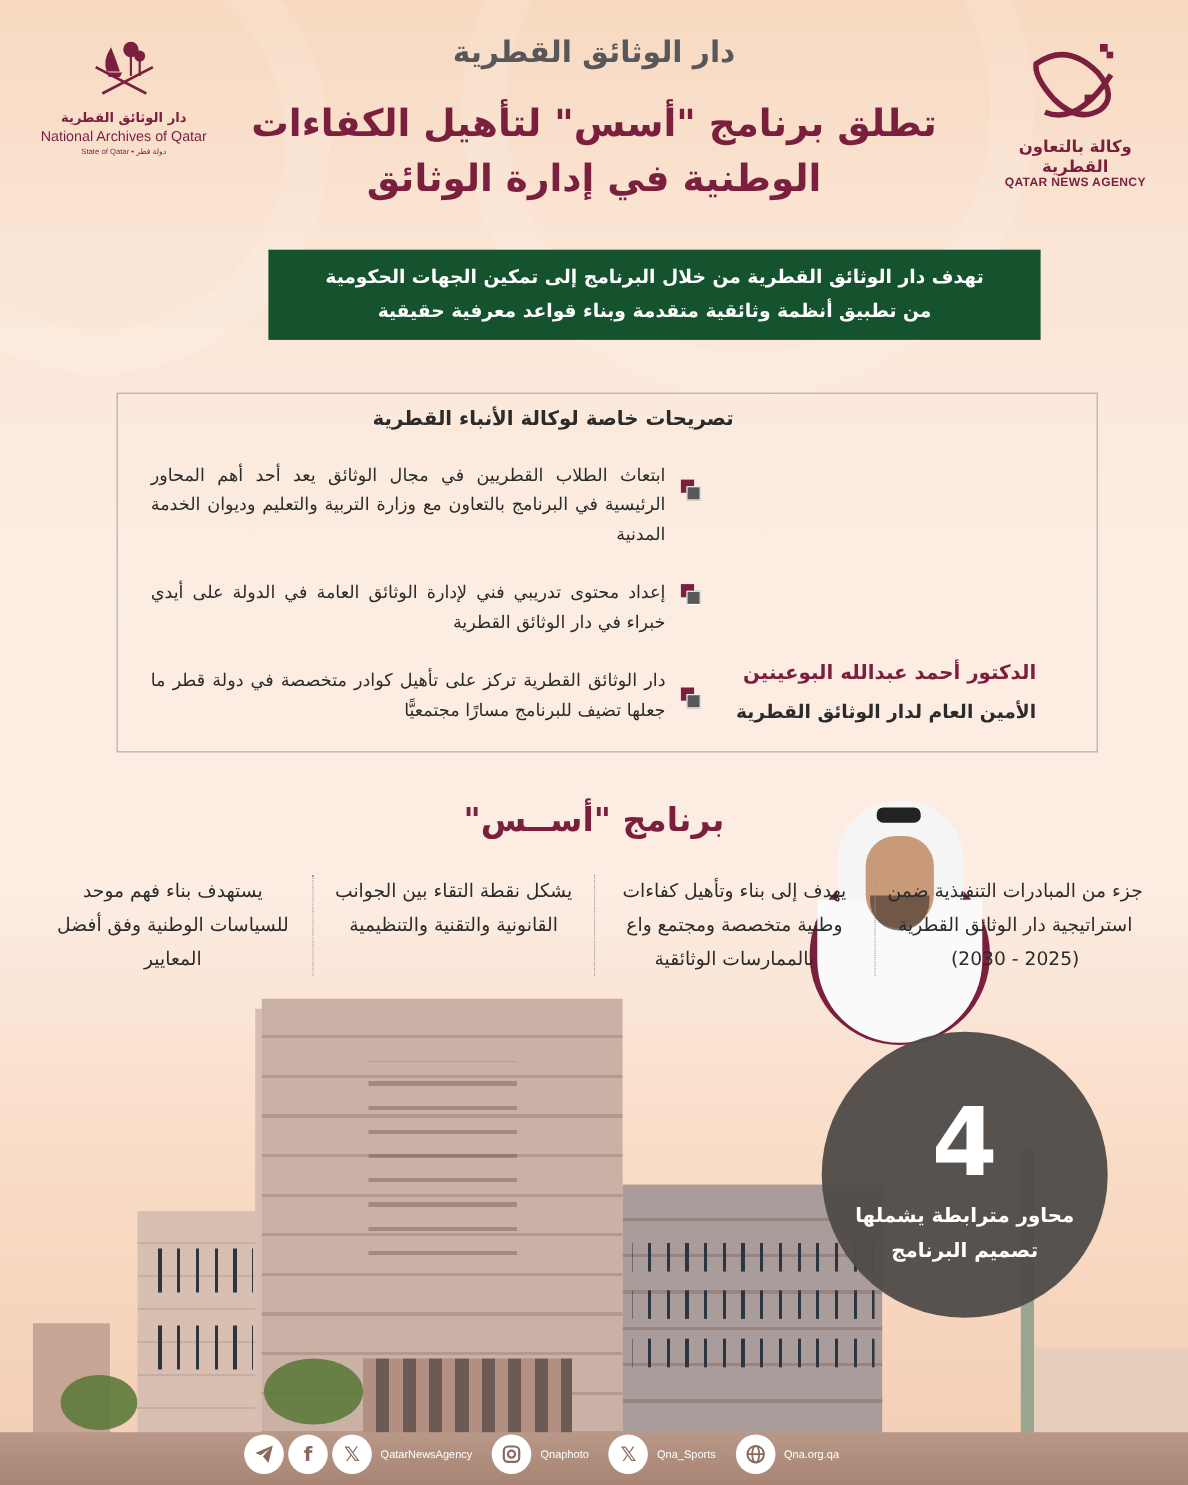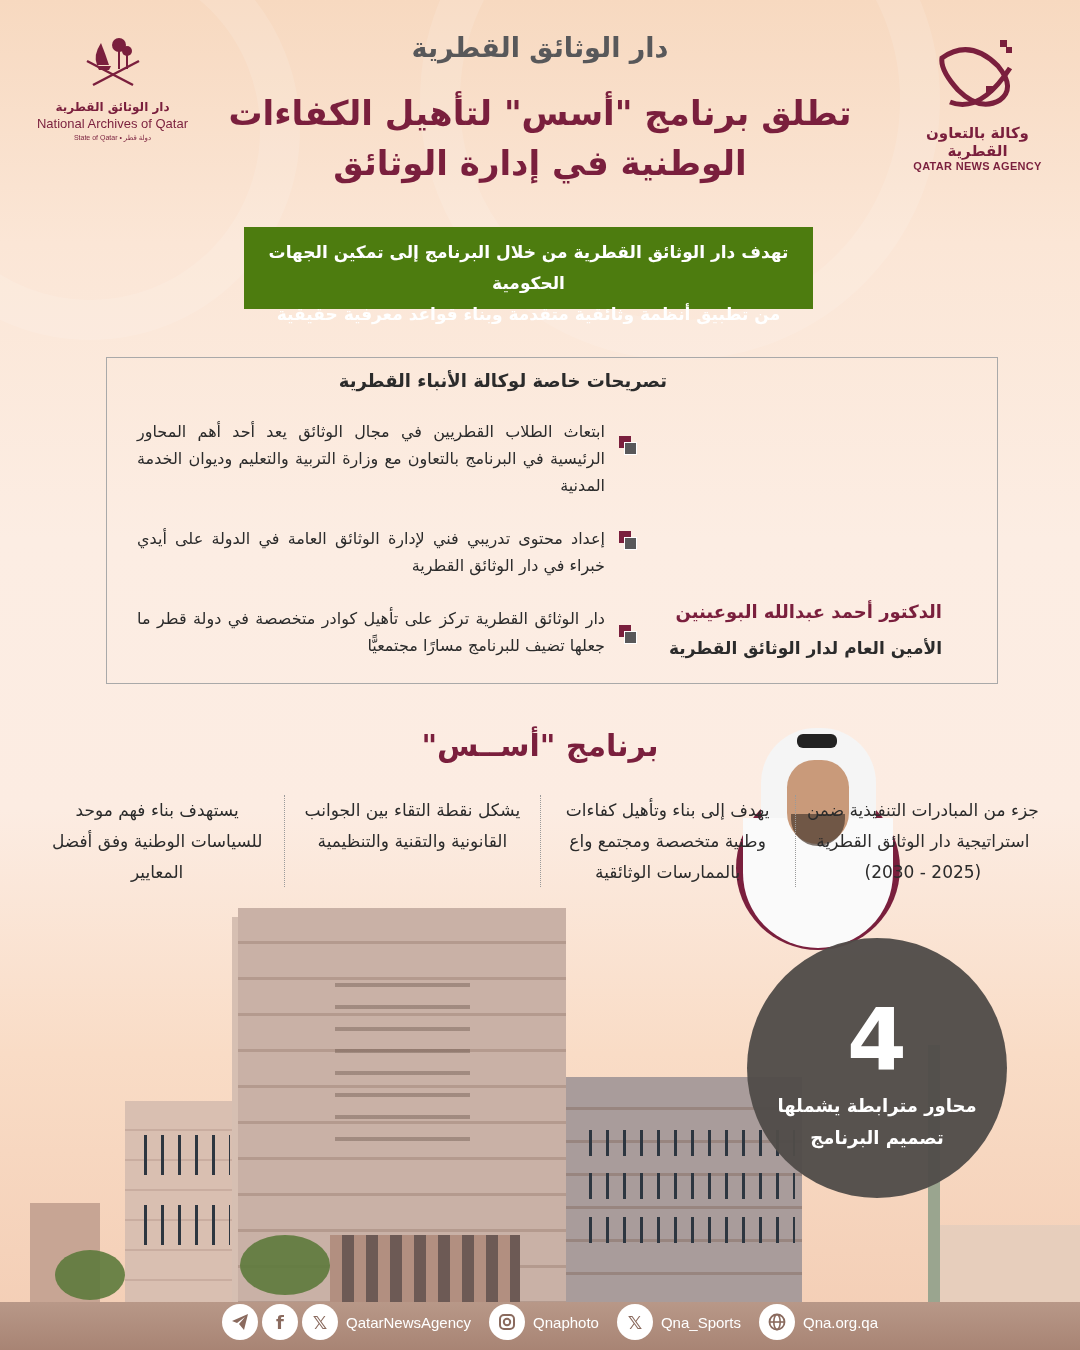--- a/index.html
+++ b/index.html
@@ -24,21 +24,21 @@
   .logo-right { position: absolute; right: 30px; top: 38px; width: 145px; text-align: center; color: #7a1f3d; }
   .logo-right .mark { width: 95px; height: 78px; margin: 0 auto 4px; }
   .logo-right .ar { font-size: 15px; font-weight: bold; direction: rtl; }
   .logo-right .en { font-family: "Liberation Sans", sans-serif; font-size: 11px; font-weight: bold; letter-spacing: 0.3px; }
 
   .kicker { position: absolute; top: 32px; left: 240px; width: 600px; text-align: center; direction: rtl;
     font-size: 27px; font-weight: bold; color: #58585a; }
   .headline { position: absolute; top: 88px; left: 220px; width: 640px; text-align: center; direction: rtl;
     font-size: 34px; font-weight: bold; color: #7a1f3d; line-height: 50px; }
 
-  .lead-box { position: absolute; top: 227px; left: 244px; width: 569px; height: 82px; background: #4d7c0f;
+  .lead-box { position: absolute; top: 227px; left: 244px; width: 702px; height: 82px; background: #14532d;
     color: #fff; direction: rtl; text-align: center; font-size: 17px; font-weight: bold; line-height: 31px; padding-top: 10px; }
 
   
   .panel { position: absolute; top: 357px; left: 106px; width: 892px; height: 327px;
     border: 1px solid #a9a9a9; }
   .panel-title { position: absolute; top: 12px; left: 40px; width: 520px; text-align: right; direction: rtl;
     font-size: 18px; font-weight: bold; color: #2b2b2b; }
   .bullets { position: absolute; left: 30px; top: 60px; width: 500px; direction: rtl; }
   .bullet { position: relative; padding-right: 32px; font-size: 16px; line-height: 27px; color: #2b2b2b; margin-bottom: 26px; text-align: justify; }
   .bullet .mark { position: absolute; right: 0; width: 18px; height: 18px; }
@@ -85,21 +85,21 @@
   .stat-circle { position: absolute; left: 747px; top: 938px; width: 260px; height: 260px; border-radius: 50%;
     background: rgba(80,76,73,0.96); color: #fff; text-align: center; }
   .stat-circle .num { font-family: "DejaVu Sans", sans-serif; font-weight: bold; font-size: 86px; line-height: 86px; margin-top: 58px; }
   .stat-circle .lbl { direction: rtl; font-size: 18px; font-weight: bold; line-height: 32px; margin-top: 8px; }
 
   
   .social { position: absolute; left: 222px; top: 1304px; height: 36px; display: flex; align-items: center; }
   .s-icon { width: 36px; height: 36px; border-radius: 50%; background: #fff; display: flex; align-items: center; justify-content: center;
     color: #8a6a5e; font-weight: bold; font-size: 18px; margin-right: 4px; }
   .s-icon svg { width: 20px; height: 20px; }
-  .s-label { font-family: "Liberation Sans", sans-serif; color: #fff; font-size: 15px; margin: 0 18px 0 4px; }
+  .s-label { font-family: "Liberation Sans", sans-serif; color: #fff; font-size: 10px; margin: 0 18px 0 4px; }
 </style>
 </head>
 <body>
 
 <div class="bg-swirl" style="left:-120px;top:-80px;width:420px;height:420px;"></div>
 <div class="bg-swirl" style="left:420px;top:-160px;width:520px;height:520px;"></div>
 
 <div class="logo-left">
   <svg class="emblem" viewBox="0 0 60 55">
     <path d="M18 8 Q10 20 14 30 L26 30 Q22 18 18 8Z" fill="#7a1f3d"></path>

